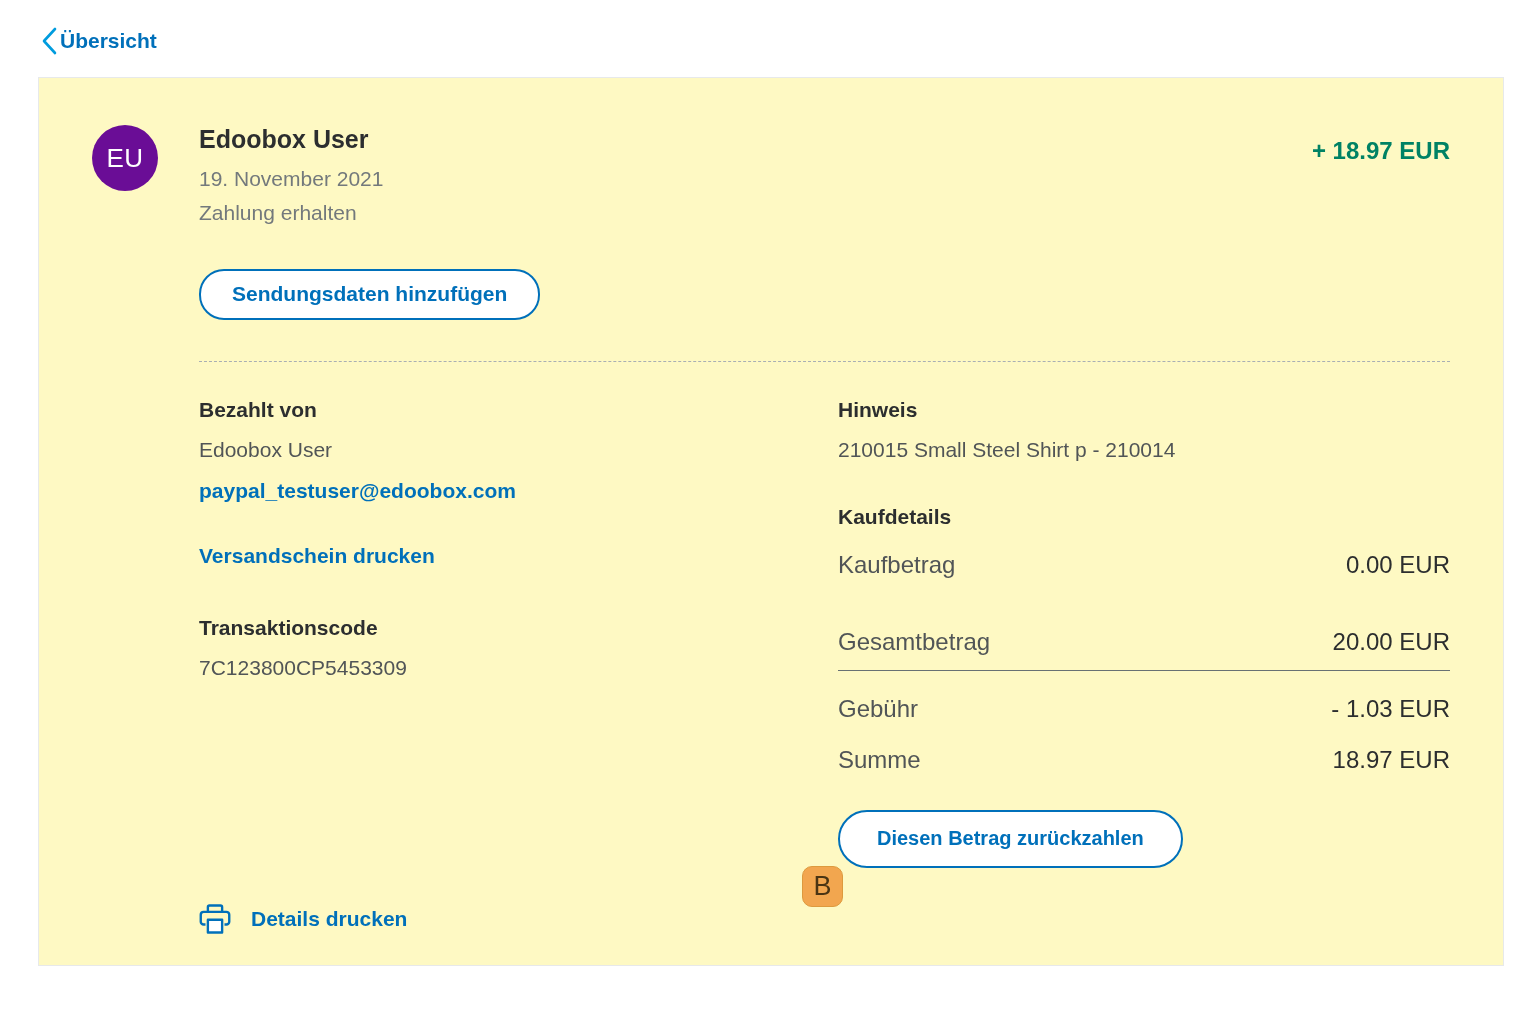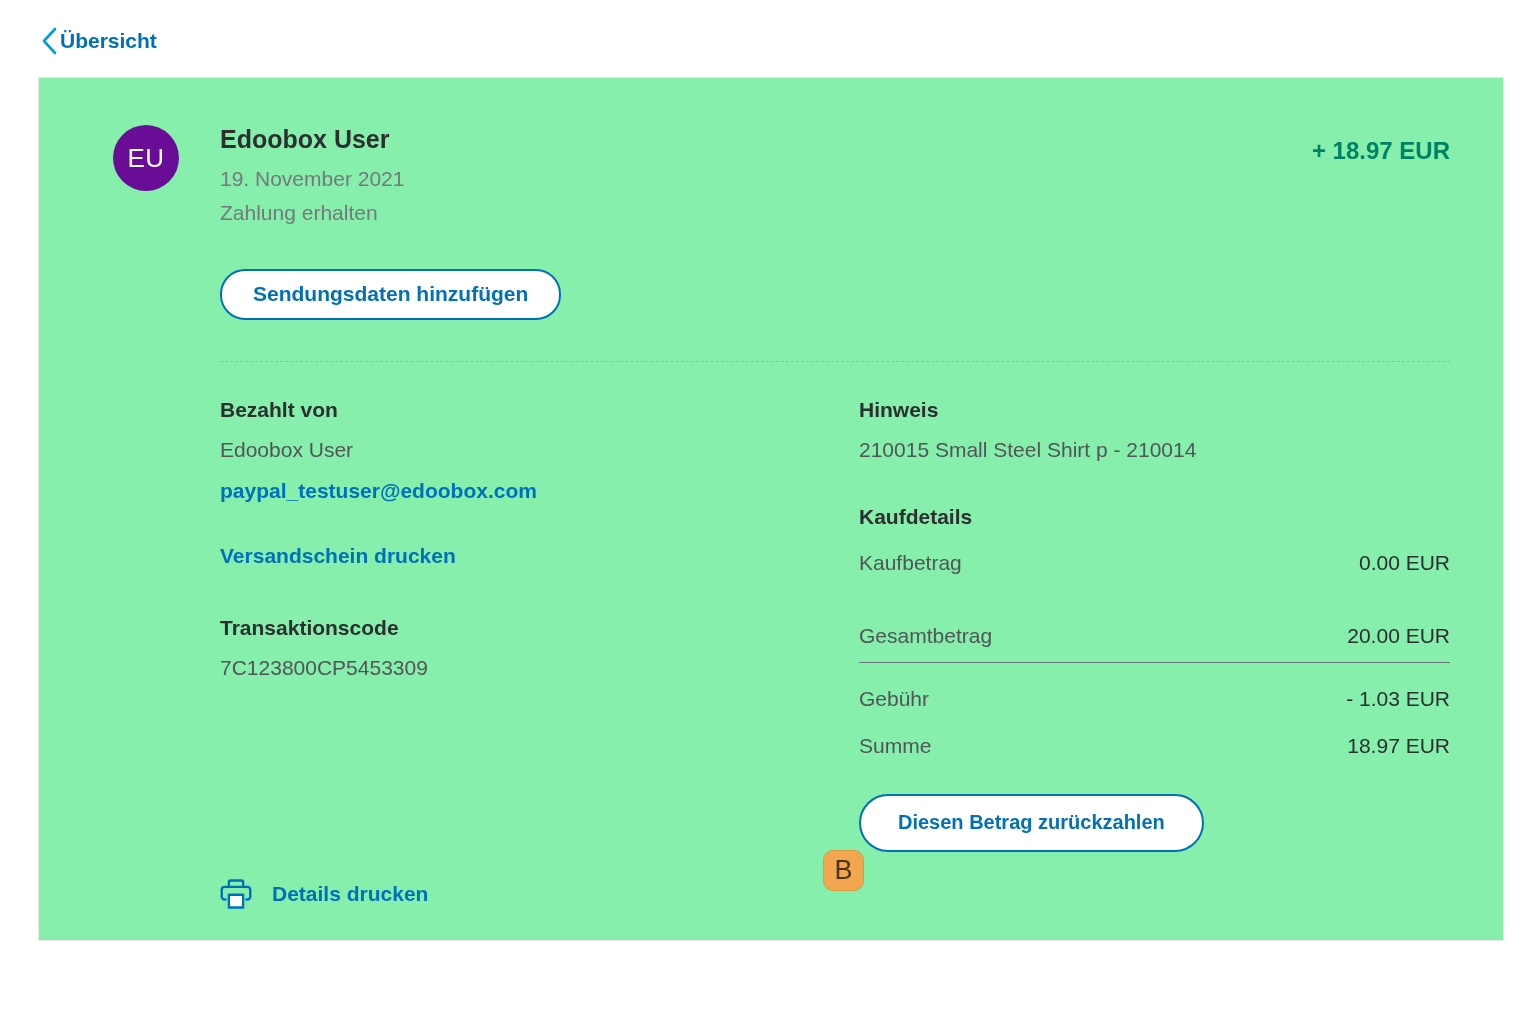--- a/index.html
+++ b/index.html
@@ -31,22 +31,22 @@
     margin:25px 0 0 40px;width:max-content;cursor:pointer;
   }
   .back .chev{display:flex;align-items:center;color:var(--chevron-blue);}
   .back .chev svg{stroke:currentColor;}
   .back-label{color:var(--link-blue);font-weight:bold;font-size:21px;}
   
   .card{
     position:relative;
     margin:20px 32px 0 38px;
     border:1px solid var(--card-border);
-    background:#86efac;
-    padding:47px 53px 27px 74px;
+    background:#fef9c3;
+    padding:47px 53px 27px 53px;
   }
   
   .hdr{display:flex;align-items:flex-start;}
   .avatar{
     width:66px;height:66px;border-radius:50%;
     background:var(--avatar-purple);color:#fff;
     display:flex;align-items:center;justify-content:center;
     font-size:26px;letter-spacing:.5px;flex:0 0 66px;
   }
   .hdr-info{margin-left:41px;}
@@ -73,40 +73,40 @@
   
   .cols{display:flex;margin:36px 0 0 107px;align-items:flex-start;}
   .col-left{width:639px;flex:0 0 639px;}
   .col-right{flex:1;}
   .sec-label{font-size:21px;font-weight:bold;color:var(--text-dark);}
   .body-val{font-size:21px;color:var(--text-body);}
   .blue-link{font-size:21px;font-weight:bold;color:var(--link-blue);cursor:pointer;width:max-content;}
   .mt16{margin-top:16px;} .mt17{margin-top:17px;}
   .mt40{margin-top:48px;} .mt41{margin-top:41px;}
   
-  .prow{display:flex;justify-content:space-between;align-items:baseline;font-size:21px;color:var(--text-body);}
+  .prow{display:flex;justify-content:space-between;align-items:baseline;font-size:24px;color:var(--text-body);}
   .prow .pv{color:var(--text-dark);}
   .row-kaufbetrag{margin-top:22px;}
   .row-gesamtbetrag{margin-top:49px;}
   .solid-divider{border:none;border-top:1px solid var(--solid-div);margin-top:14px;}
   .row-gebuehr{margin-top:24px;gap:9px;}
   .row-summe{margin-top:23px;gap:8px;}
   .refund-wrap{position:relative;display:inline-block;margin-top:36px;}
   
   .marker{
     position:absolute;left:-36px;bottom:-39px;
     width:41px;height:41px;border-radius:10px;
     background:var(--marker-orange);border:1px solid var(--marker-border);
     color:var(--marker-text);font-size:27px;
     display:flex;align-items:center;justify-content:center;
   }
   
   .print-row{
     display:flex;align-items:center;gap:17px;
-    margin:23px 0 0 104px;width:max-content;cursor:pointer;
+    margin:32px 0 0 104px;width:max-content;cursor:pointer;
   }
   .print-row .picon{display:flex;color:var(--link-blue);}
   .print-row .picon svg{stroke:currentColor;}
   .print-label{color:var(--link-blue);font-weight:bold;font-size:21px;}
 </style>
 </head>
 <body>
 
 <div class="back">
   <span class="chev">

